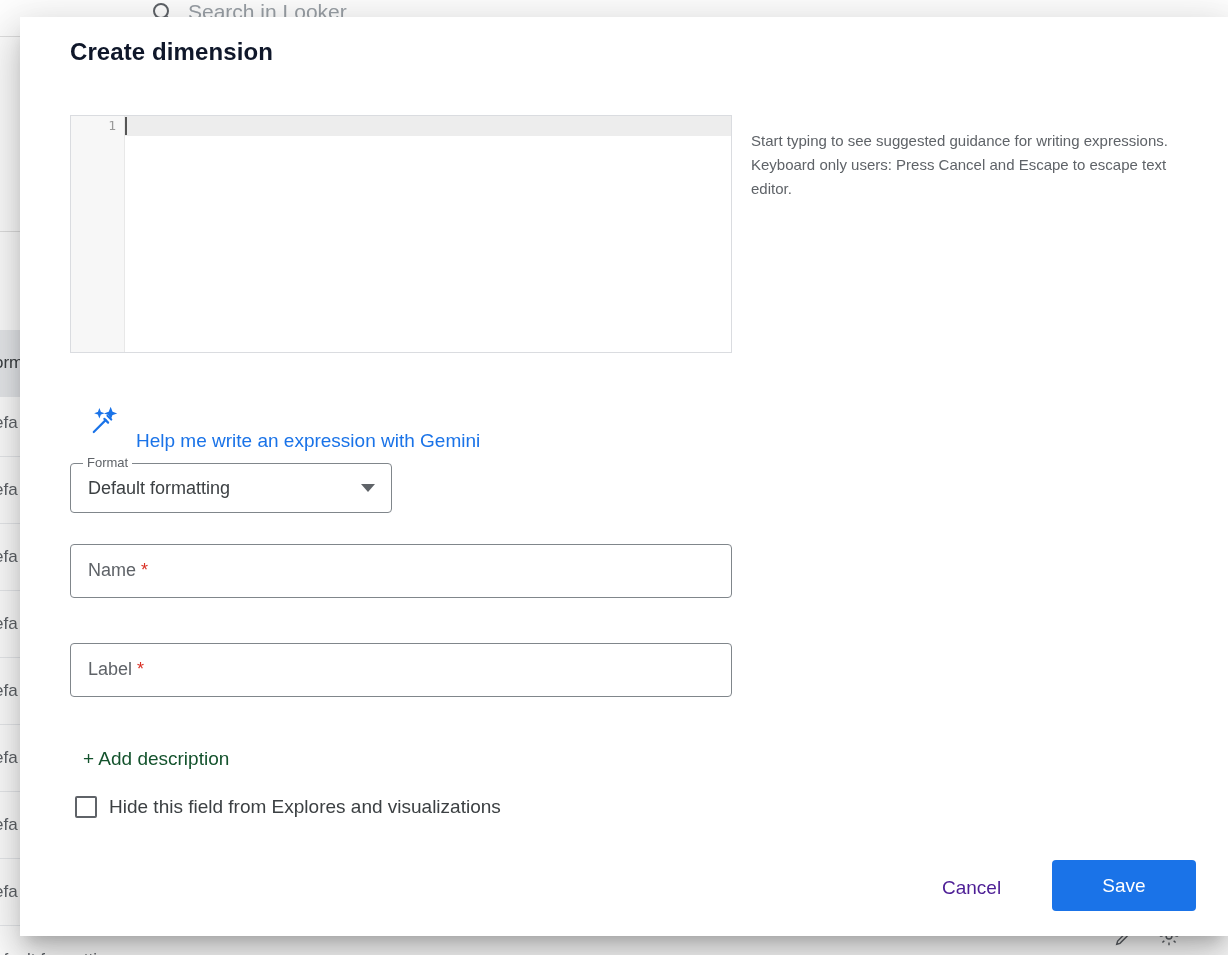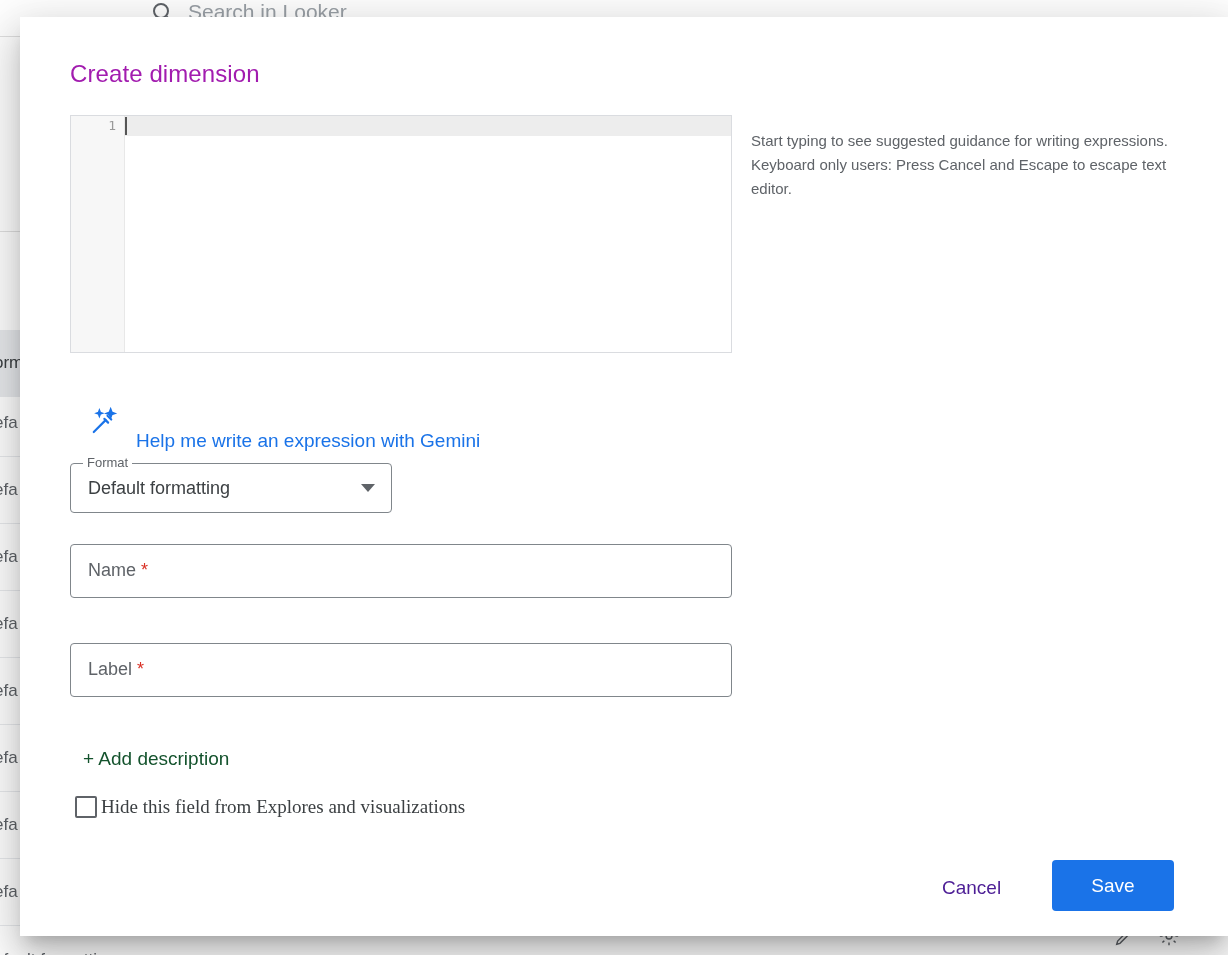--- a/index.html
+++ b/index.html
@@ -88,24 +88,24 @@
     width: 1208px;
     height: 919px;
     background: #ffffff;
     box-shadow: 0 11px 15px -7px rgba(0,0,0,.2), 0 24px 38px 3px rgba(0,0,0,.14), 0 9px 46px 8px rgba(0,0,0,.12);
     box-sizing: border-box;
   }
 
   .modal-title {
     position: absolute;
     left: 50px;
-    top: 43px;
+    top: 21px;
     font-size: 24px;
-    color: #a21caf;
-    font-weight: 400;
+    color: #0f172a;
+    font-weight: 700;
     letter-spacing: .1px;
   }
 
   
   .editor {
     position: absolute;
     left: 50px;
     top: 98px;
     width: 662px;
     height: 238px;
@@ -240,22 +240,21 @@
     font-size: 19px;
     color: #14532d;
   }
 
   .checkbox-row {
     position: absolute;
     left: 55px;
     top: 779px;
     display: flex;
     align-items: flex-start;
-    gap: 4px;
-    font-family: Liberation Serif, serif;
+    gap: 12px;
   }
   .checkbox-box {
     width: 22px; height: 22px;
     border: 2px solid #5f6368;
     border-radius: 2px;
     box-sizing: border-box;
   }
   .checkbox-label {
     font-size: 19px;
     color: #3c4043;
@@ -270,21 +269,21 @@
     background: none;
     border: none;
     cursor: pointer;
     font-family: inherit;
     padding: 10px 14px;
   }
   .btn-save {
     position: absolute;
     left: 1032px;
     top: 843px;
-    width: 122px;
+    width: 144px;
     height: 51px;
     background: #1a73e8;
     color: #fff;
     border: none;
     border-radius: 4px;
     font-size: 19px;
     font-family: inherit;
     cursor: pointer;
   }
 </style>

